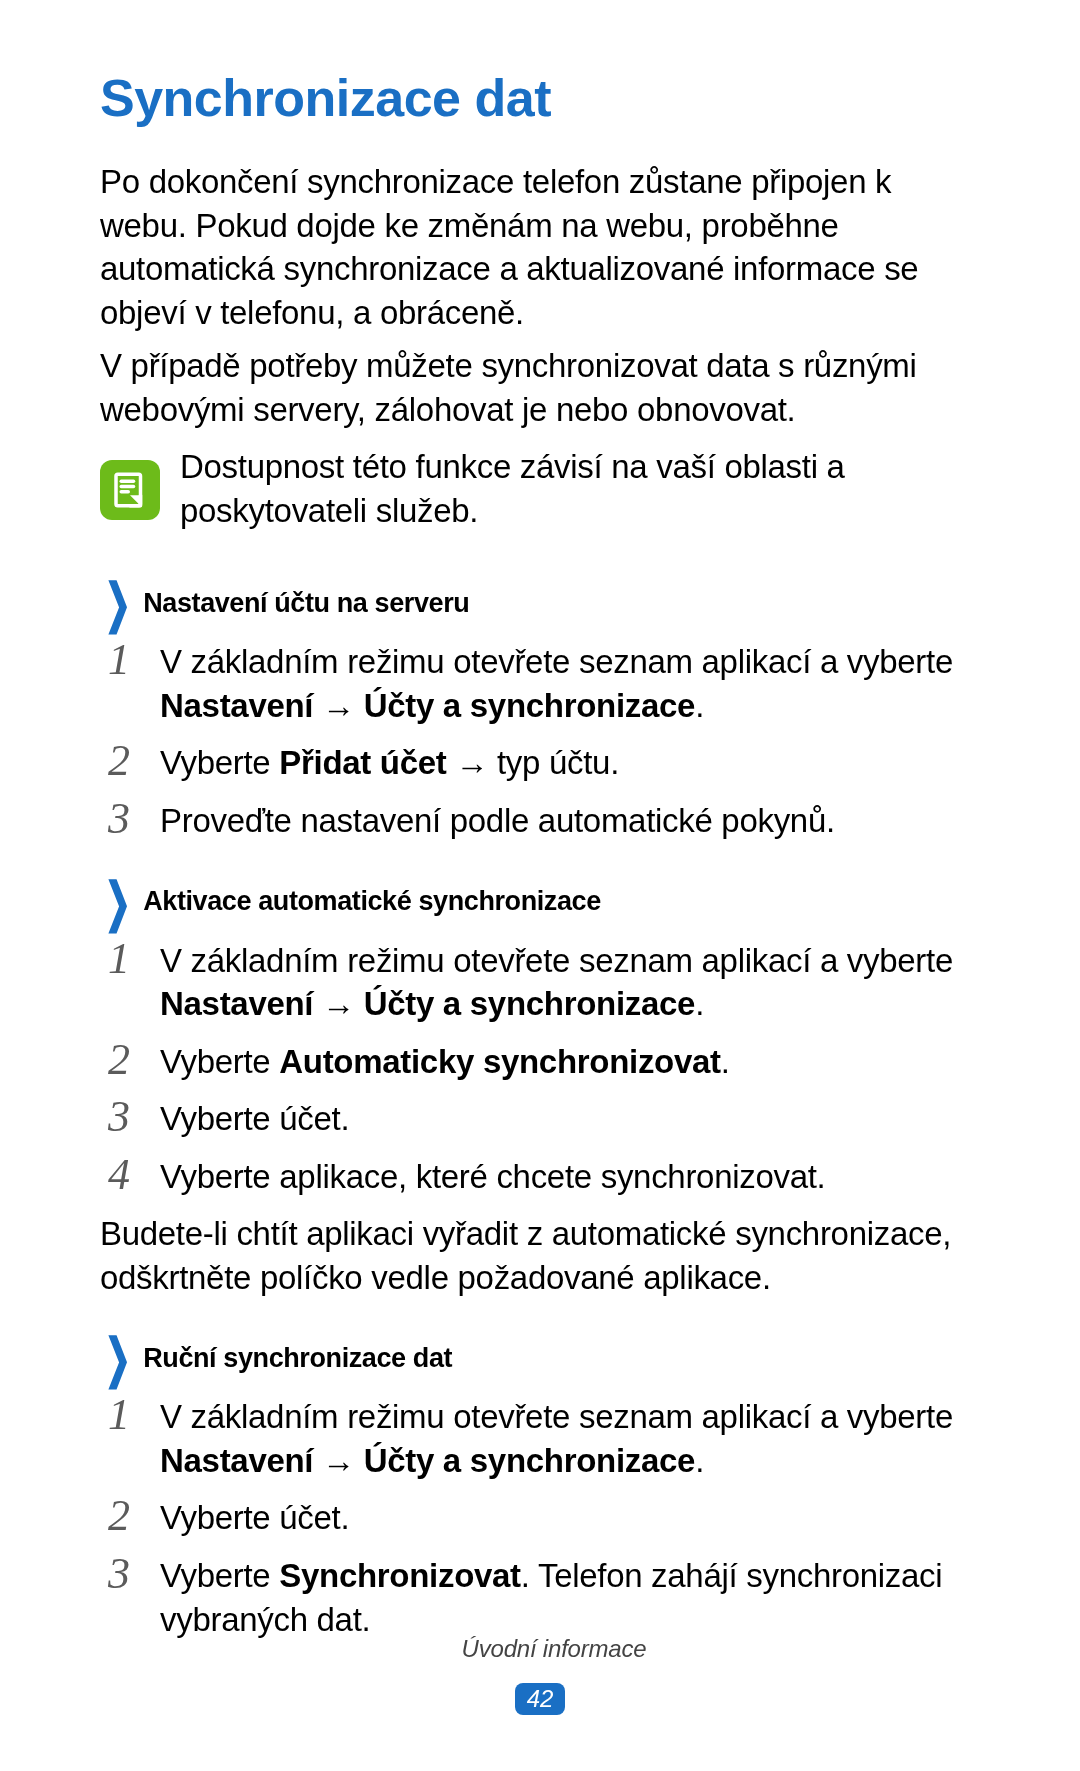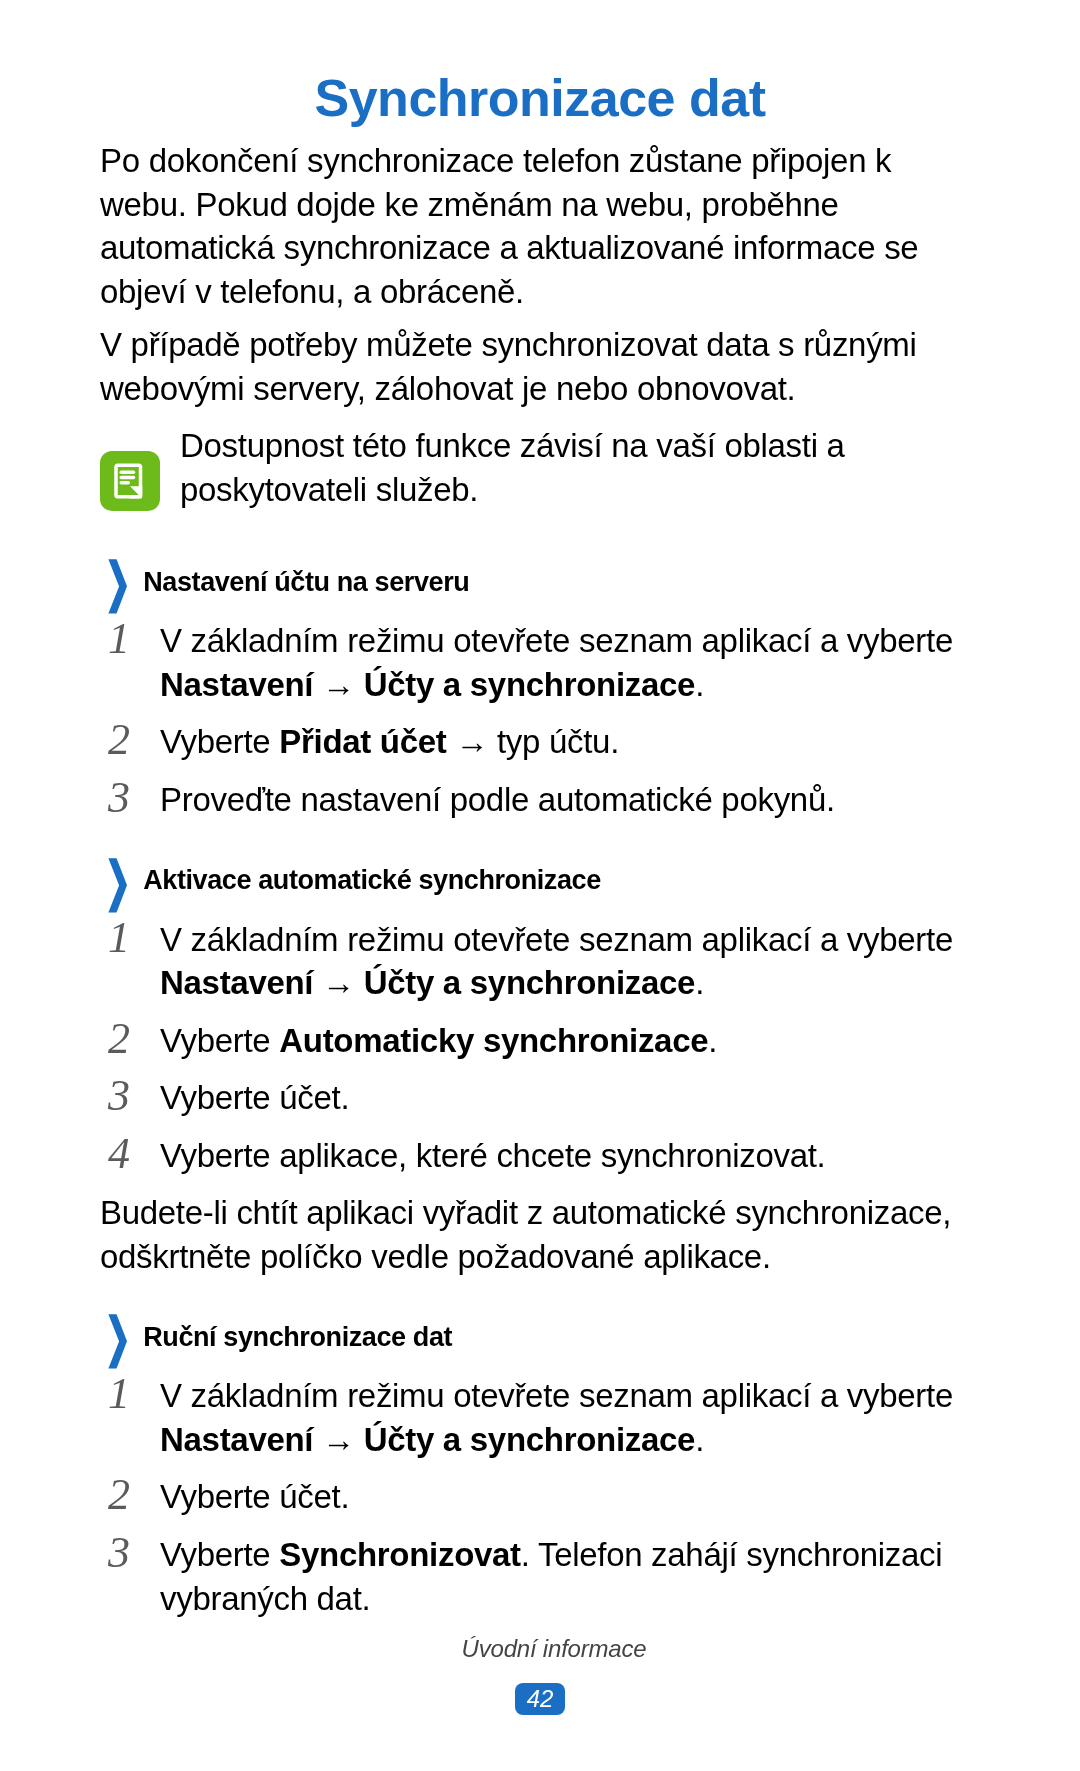--- a/index.html
+++ b/index.html
@@ -1,20 +1,20 @@
 <!DOCTYPE html>
 <html><head>
 <meta charset="utf-8">
 <style>
   * { margin: 0; padding: 0; box-sizing: border-box; }
   html, body { width: 1080px; height: 1771px; background: #fff; font-family: "Segoe UI", "Myriad Pro", Arial, sans-serif; color: #000; }
   .page { position: relative; width: 1080px; height: 1771px; padding: 68px 100px 0 100px; }
-  .h1 { color: #1a6fc4; font-weight: 700; font-size: 52px; letter-spacing: -0.5px; margin-bottom: 11px; text-align: center; }
+  .h1 { color: #1a6fc4; font-weight: 700; font-size: 52px; letter-spacing: -0.5px; margin-bottom: 32px; }
   .para { font-size: 33px; line-height: 1.32; letter-spacing: -0.3px; margin-bottom: 10px; }
-  .note-row { display: flex; align-items: flex-end; gap: 20px; margin-top: 14px; margin-bottom: 50px; }
+  .note-row { display: flex; align-items: center; gap: 20px; margin-top: 14px; margin-bottom: 50px; }
   .note-icon { width: 60px; height: 60px; border-radius: 12px; background: #6dbb1a; display: flex; align-items: center; justify-content: center; flex: 0 0 60px; margin-top: 2px; }
   .note-icon svg { width: 42px; height: 42px; }
   .note-text { font-size: 33px; line-height: 1.32; letter-spacing: -0.3px; }
   .h2-row { display: flex; align-items: center; gap: 6px; margin-top: 38px; margin-bottom: 16px; }
   .chevron { color: #1a6fc4; font-weight: 900; font-size: 42px; line-height: 1; transform: scaleX(0.75) scaleY(1.25); display: inline-block; margin-right: 2px; }
   .h2 { font-weight: 700; font-size: 27px; letter-spacing: -0.4px; }
   .h2-first { margin-top: 0; }
   .step { display: flex; align-items: flex-start; gap: 22px; margin-bottom: 14px; }
   .step-num { font-family: Georgia, "Times New Roman", serif; font-style: italic; font-size: 44px; color: #5b5b5b; width: 38px; text-align: center; line-height: 1; margin-top: -2px; flex: 0 0 38px; }
   .step-body { font-size: 33px; line-height: 1.32; letter-spacing: -0.3px; flex: 1; }
@@ -72,21 +72,21 @@
     <span class="chevron">❯</span>
     <span class="h2">Aktivace automatické synchronizace</span>
   </div>
   <div id="sec1-steps">
       <div class="step">
         <div class="step-num">1</div>
         <div class="step-body">V základním režimu otevřete seznam aplikací a vyberte <span class="b">Nastavení</span> <span class="arrow">→</span> <span class="b">Účty a synchronizace</span>.</div>
       </div>
       <div class="step">
         <div class="step-num">2</div>
-        <div class="step-body">Vyberte <span class="b">Automaticky synchronizace</span>.</div>
+        <div class="step-body">Vyberte <span class="b">Automaticky synchronizovat</span>.</div>
       </div>
       <div class="step">
         <div class="step-num">3</div>
         <div class="step-body">Vyberte účet.</div>
       </div>
       <div class="step">
         <div class="step-num">4</div>
         <div class="step-body">Vyberte aplikace, které chcete synchronizovat.</div>
       </div>
     </div>

